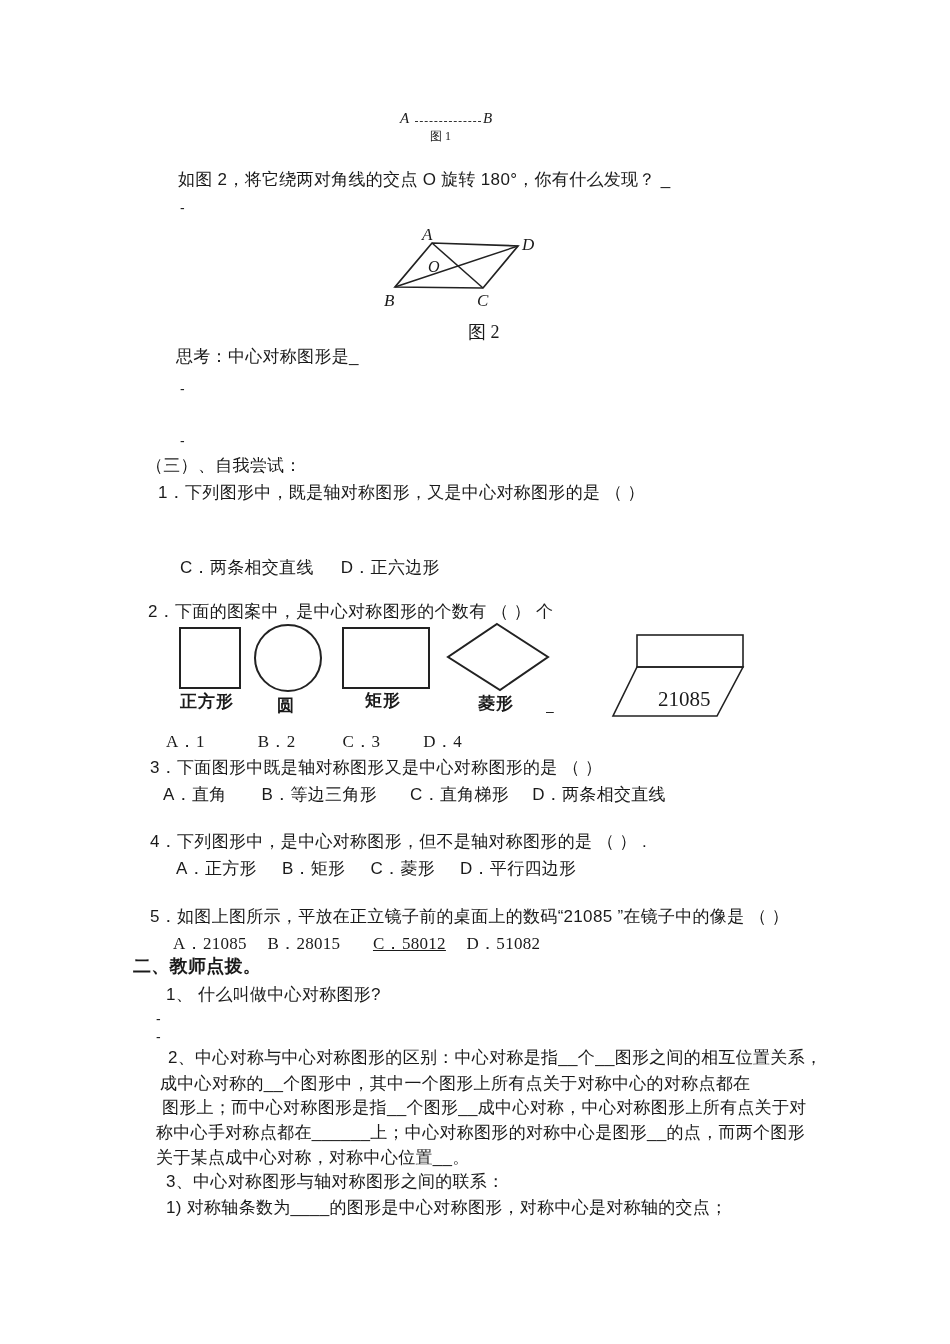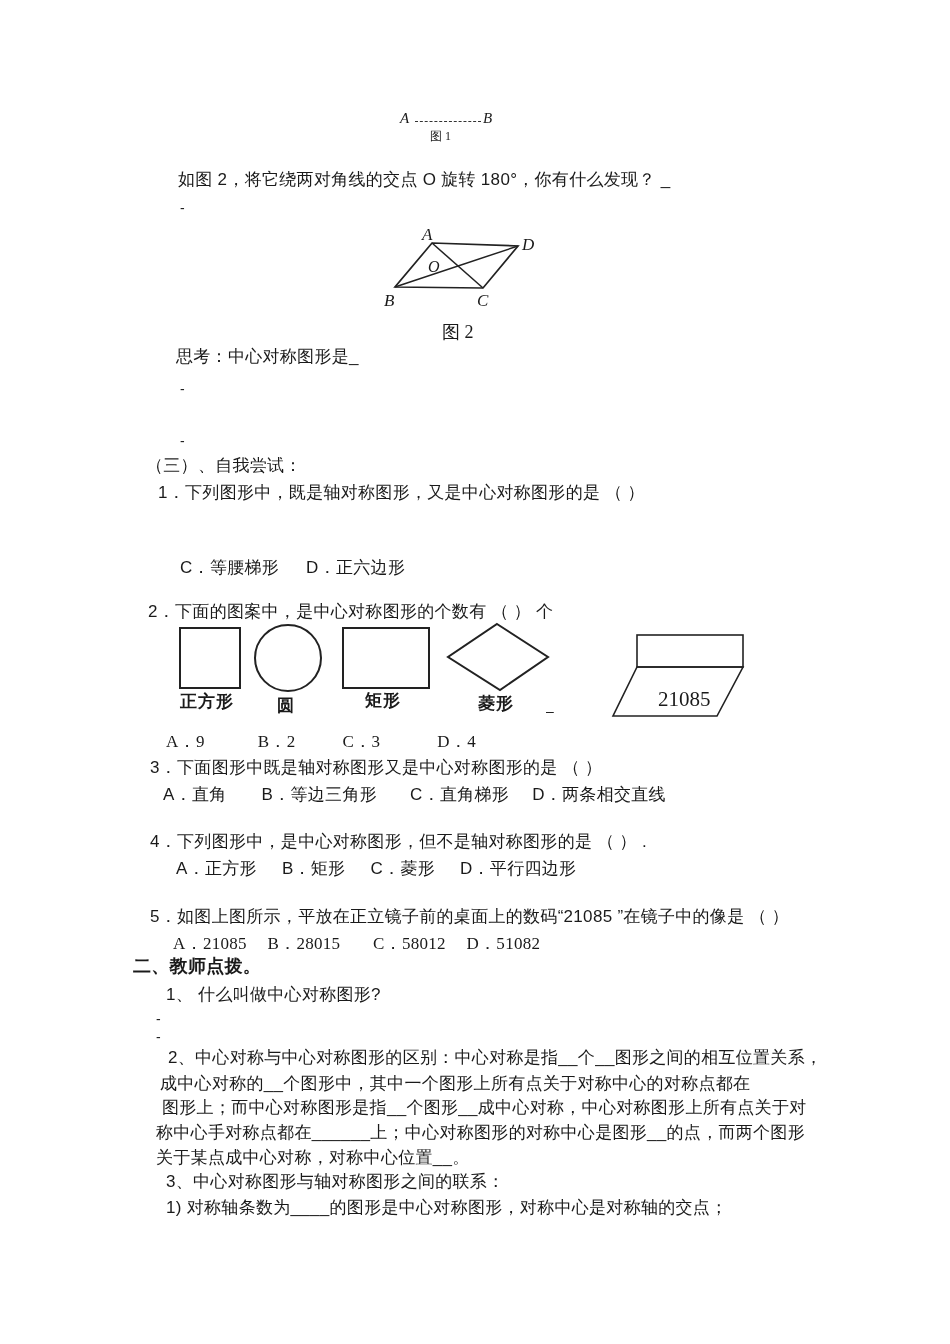--- a/index.html
+++ b/index.html
@@ -38,31 +38,31 @@
   <svg style="left:372px;top:226px;" width="225" height="92" viewBox="0 0 225 92">
     <polygon points="60,17 146,20 111,62 23,61" fill="none" stroke="#222" stroke-width="1.7"></polygon>
     <line x1="60" y1="17" x2="111" y2="62" stroke="#222" stroke-width="1.5"></line>
     <line x1="23" y1="61" x2="146" y2="20" stroke="#222" stroke-width="1.5"></line>
     <text x="50" y="14" font-size="17" font-style="italic" font-family="Liberation Serif,serif">A</text>
     <text x="150" y="24" font-size="17" font-style="italic" font-family="Liberation Serif,serif">D</text>
     <text x="12" y="80" font-size="17" font-style="italic" font-family="Liberation Serif,serif">B</text>
     <text x="105" y="80" font-size="17" font-style="italic" font-family="Liberation Serif,serif">C</text>
     <text x="56" y="46" font-size="16" font-style="italic" font-family="Liberation Serif,serif">O</text>
   </svg>
-  <div class="caption" style="left:442px;top:320px;font-size:18px;">图 2</div>
+  <div class="caption" style="left:468px;top:320px;font-size:18px;">图 2</div>
 
   <div class="t" style="left:176px;top:345px;">思考：中心对称图形是_</div>
   <div class="dash" style="left:180px;top:381px;">-</div>
   <div class="dash" style="left:180px;top:433px;">-</div>
 
   <div class="t" style="left:146px;top:454px;">（三）、自我尝试：</div>
 
   <div class="t" style="left:158px;top:481px;text-align:center;">1．下列图形中，既是轴对称图形，又是中心对称图形的是 （ ）</div>
   <div class="t" style="left:180px;top:556px;">
-    <span class="opt" style="margin-right:22px;">C．等腰梯形</span>
+    <span class="opt" style="margin-right:22px;">C．两条相交直线</span>
     <span class="opt">D．正六边形</span>
   </div>
 
   <div class="t" style="left:148px;top:600px;">2．下面的图案中，是中心对称图形的个数有 （ ） 个</div>
 
   <svg style="left:150px;top:616px;" width="640" height="106" viewBox="0 0 640 106">
     <rect x="30" y="12" width="60" height="60" fill="none" stroke="#222" stroke-width="2"></rect>
     <circle cx="138" cy="42" r="33" fill="none" stroke="#222" stroke-width="2"></circle>
     <rect x="193" y="12" width="86" height="60" fill="none" stroke="#222" stroke-width="2"></rect>
     <polygon points="347,8 398,41 350,74 298,41" fill="none" stroke="#222" stroke-width="2"></polygon>
@@ -70,23 +70,23 @@
     <polygon points="487,51 593,51 567,100 463,100" fill="none" stroke="#222" stroke-width="1.6"></polygon>
     <text x="508" y="90" font-size="21" font-family="Liberation Serif,serif">21085</text>
   </svg>
   <div class="shapelabel" style="left:180px;top:690px;">正方形</div>
   <div class="shapelabel" style="left:277px;top:694px;">圆</div>
   <div class="shapelabel" style="left:365px;top:689px;">矩形</div>
   <div class="shapelabel" style="left:478px;top:692px;">菱形</div>
   <div class="dash" style="left:546px;top:703px;">–</div>
 
   <div class="t" style="left:166px;top:730px;">
-    <span class="opt serifnum" style="margin-right:48px;">A．9</span>
+    <span class="opt serifnum" style="margin-right:48px;">A．1</span>
     <span class="opt serifnum" style="margin-right:42px;">B．2</span>
-    <span class="opt serifnum" style="margin-right:52px;">C．3</span>
+    <span class="opt serifnum" style="margin-right:38px;">C．3</span>
     <span class="opt serifnum">D．4</span>
   </div>
 
   <div class="t" style="left:150px;top:756px;">3．下面图形中既是轴对称图形又是中心对称图形的是 （ ）</div>
   <div class="t" style="left:163px;top:783px;">
     <span class="opt" style="margin-right:30px;">A．直角</span>
     <span class="opt" style="margin-right:28px;">B．等边三角形</span>
     <span class="opt" style="margin-right:18px;">C．直角梯形</span>
     <span class="opt">D．两条相交直线</span>
   </div>
@@ -96,21 +96,21 @@
     <span class="opt" style="margin-right:20px;">A．正方形</span>
     <span class="opt" style="margin-right:20px;">B．矩形</span>
     <span class="opt" style="margin-right:20px;">C．菱形</span>
     <span class="opt">D．平行四边形</span>
   </div>
 
   <div class="t" style="left:150px;top:905px;">5．如图上图所示，平放在正立镜子前的桌面上的数码“21085 ”在镜子中的像是 （ ）</div>
   <div class="t serifnum" style="left:173px;top:932px;">
     <span class="opt" style="margin-right:16px;">A．21085</span>
     <span class="opt" style="margin-right:28px;">B．28015</span>
-    <span class="opt" style="margin-right:16px;">C．58012</span>
+    <span class="opt" style="margin-right:16px;text-decoration:underline;">C．58012</span>
     <span class="opt">D．51082</span>
   </div>
 
   <div class="t bold" style="left:133px;top:954px;">二、教师点拨。</div>
   <div class="t" style="left:166px;top:983px;">1、 什么叫做中心对称图形?</div>
   <div class="dash" style="left:156px;top:1011px;">-</div>
   <div class="dash" style="left:156px;top:1029px;">-</div>
 
   <div class="t" style="left:168px;top:1046px;">2、中心对称与中心对称图形的区别：中心对称是指__个__图形之间的相互位置关系，</div>
   <div class="t" style="left:160px;top:1072px;">成中心对称的__个图形中，其中一个图形上所有点关于对称中心的对称点都在</div>

